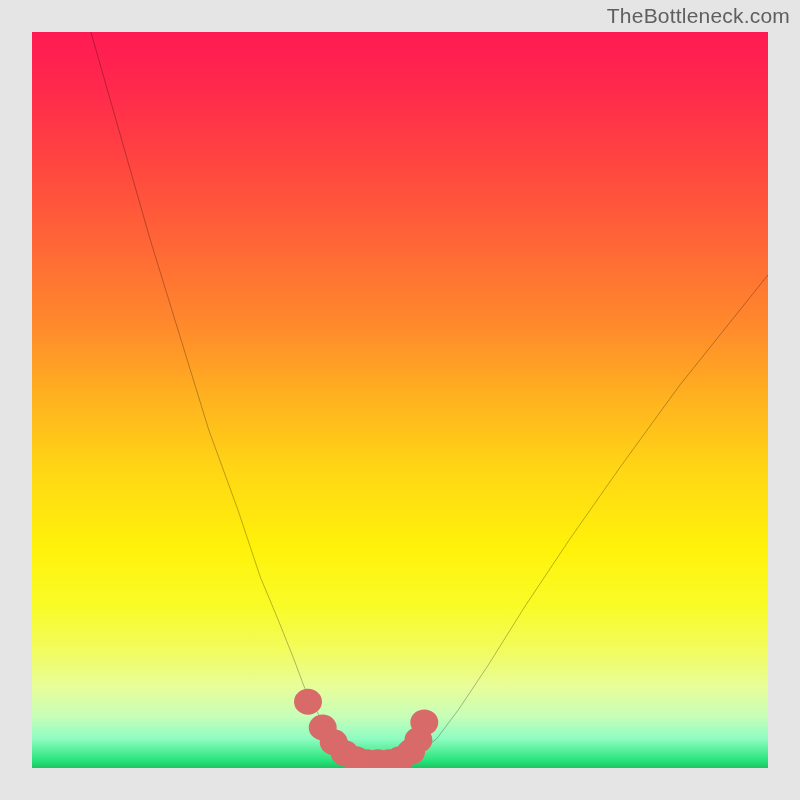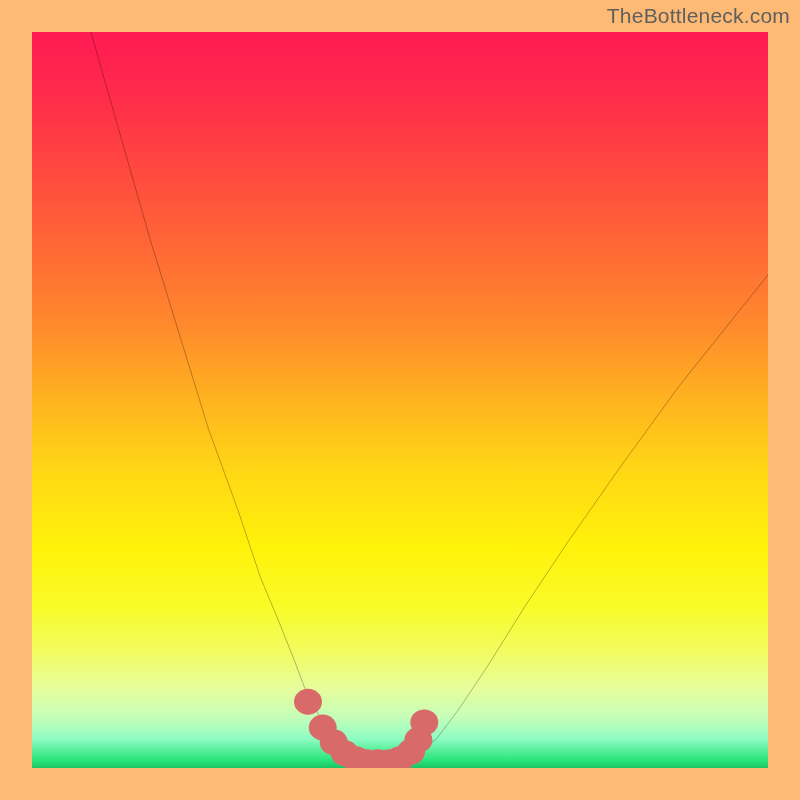--- a/index.html
+++ b/index.html
@@ -8,21 +8,21 @@
     width: 800px;
     height: 800px;
     background: #000;
     overflow: hidden;
     font-family: Arial, Helvetica, sans-serif;
   }
   .frame {
     position: absolute;
     top: 0; left: 0;
     width: 800px; height: 800px;
-    background: #fdba74;
+    background: #e5e5e5;
   }
   .plot {
     position: absolute;
     top: 32px;
     left: 32px;
     width: 736px;
     height: 736px;
     overflow: hidden;
   }
   .gradient {

